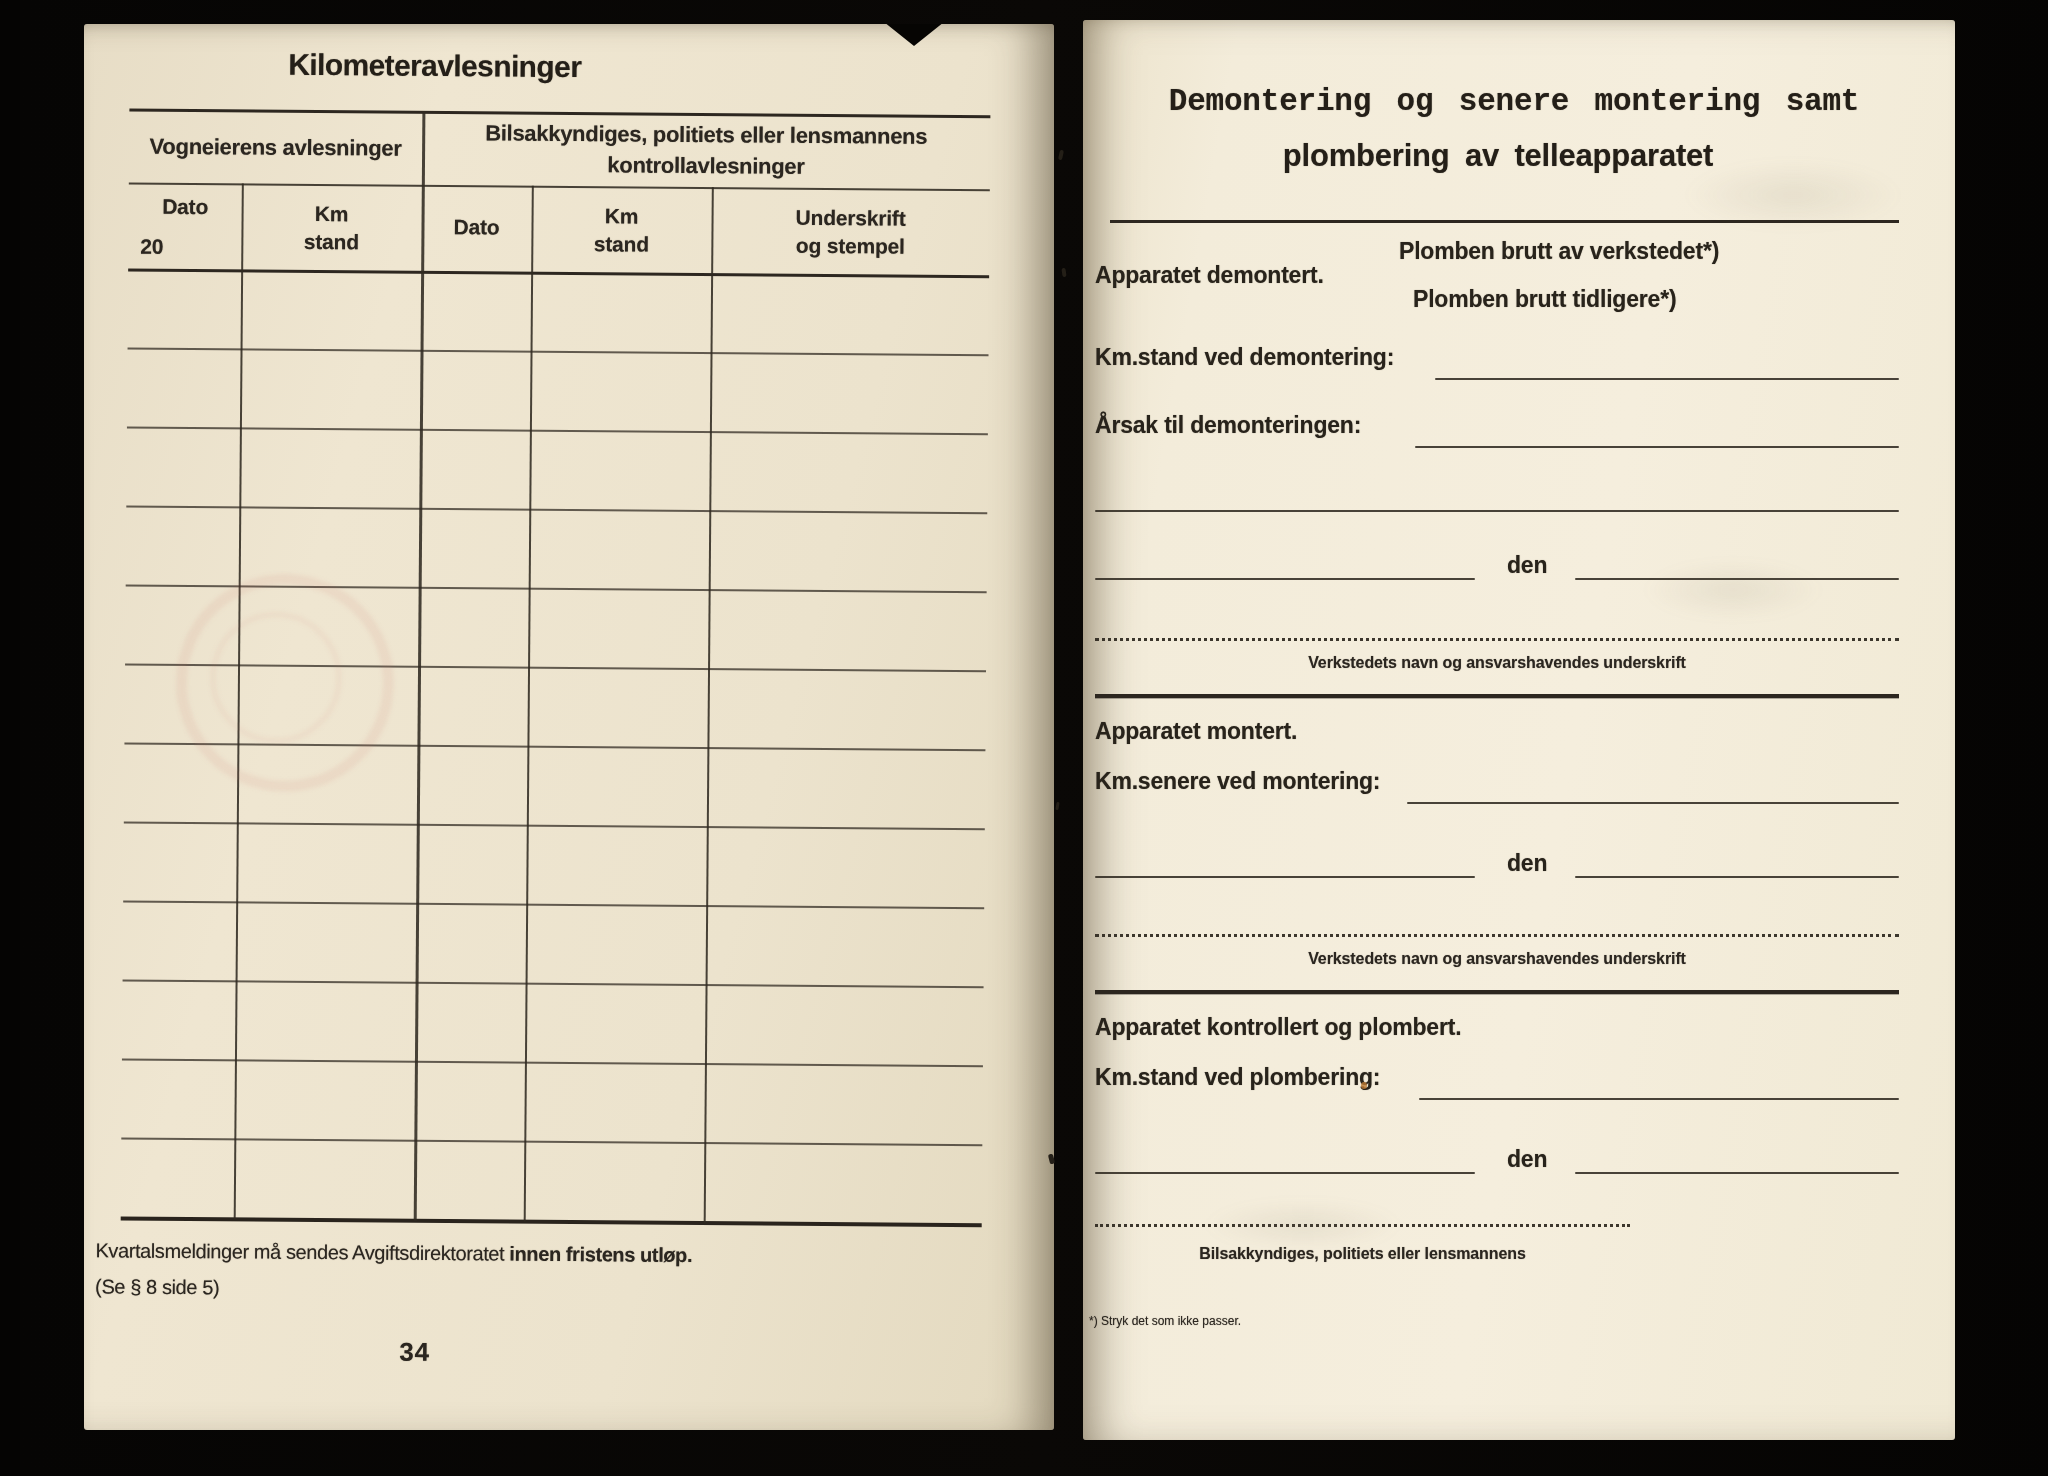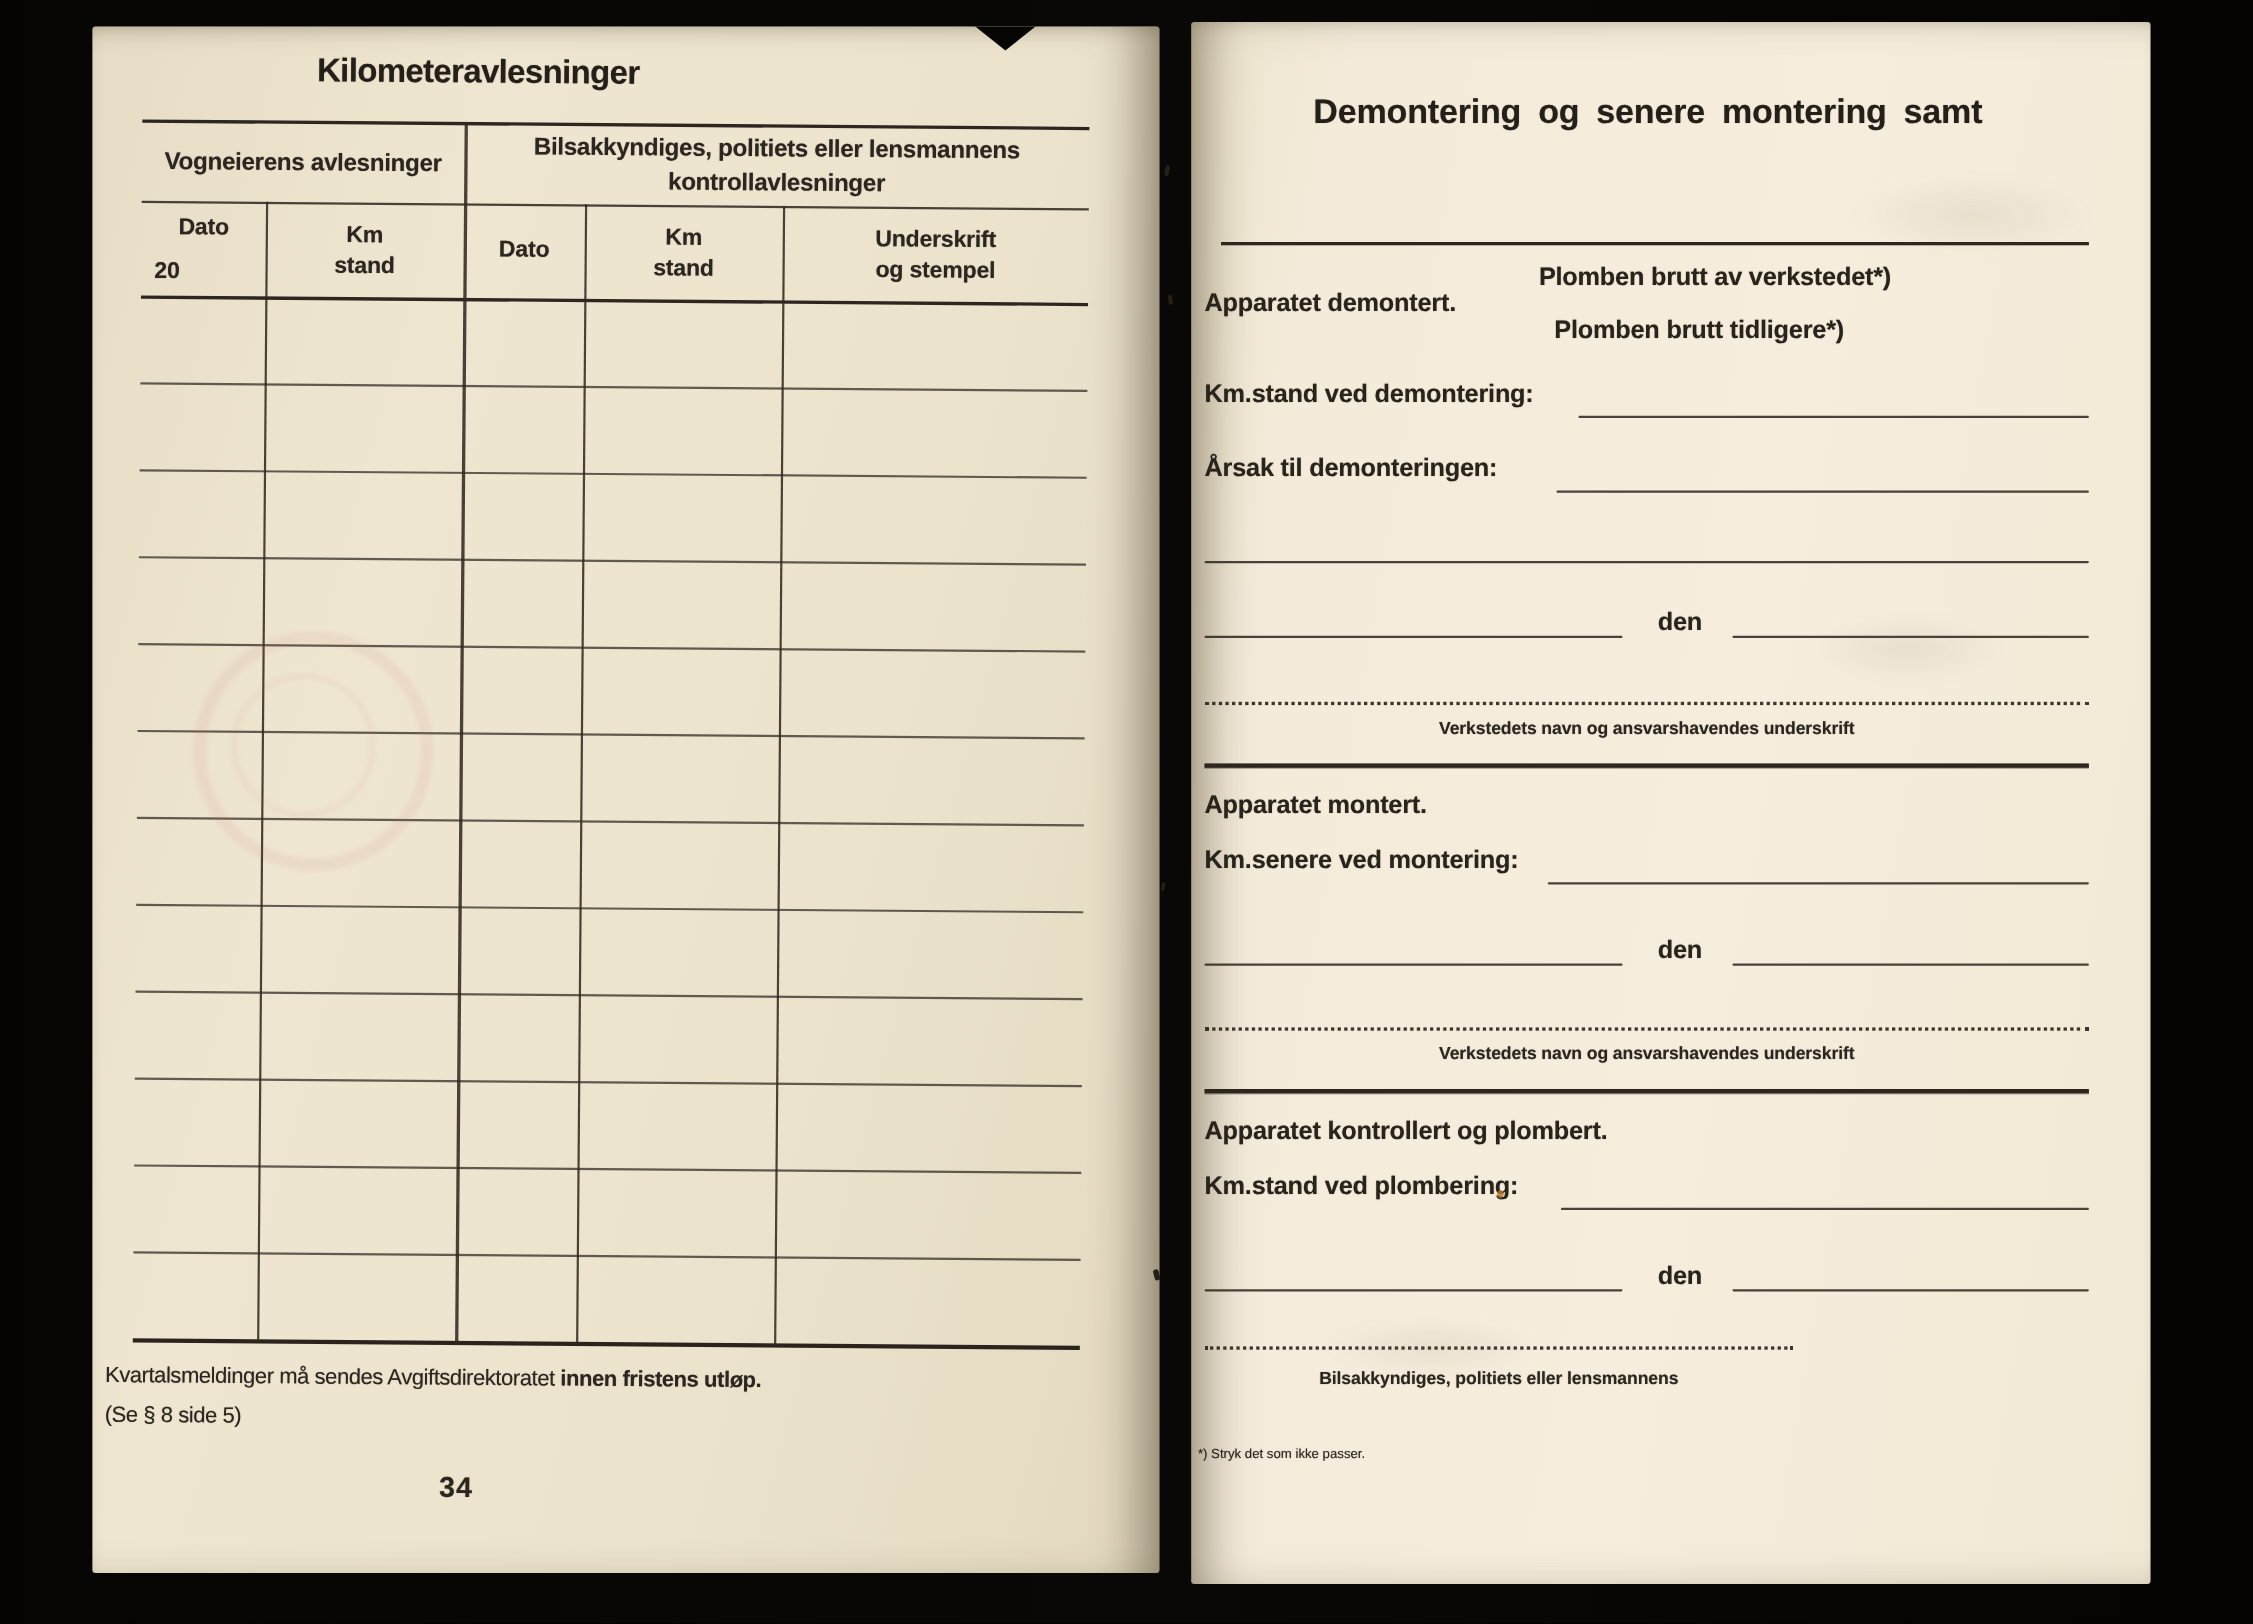--- a/index.html
+++ b/index.html
@@ -126,21 +126,22 @@
 
       <div class="stamp-ghost"></div>
       <div class="stamp-ghost2"></div>
     </div>
     <div class="notch"></div>
   </div>
 
   <div class="page page-right">
     <div class="rcontent">
 
-      <div class="txt title-r ctr" style="left:0;top:64px;width:830px;">Demontering og senere montering samt</div>
+      <div class="txt title-r ctr" style="left:16px;top:64px;width:830px;font-family:Liberation Mono, monospace;">Demontering og senere montering samt</div>
+      <div class="txt title-r ctr" style="left:0;top:118px;width:830px;">plombering av telleapparatet</div>
 
       <div class="hl bold" style="left:27px;top:200px;width:789px;"></div>
 
       <div class="txt label" style="left:12px;top:242px;">Apparatet demontert.</div>
       <div class="txt label" style="left:316px;top:218px;">Plomben brutt av verkstedet*)</div>
       <div class="txt label" style="left:330px;top:266px;">Plomben brutt tidligere*)</div>
 
       <div class="txt label" style="left:12px;top:324px;">Km.stand ved demontering:</div>
       <div class="fill" style="left:352px;top:358px;width:464px;"></div>
 

